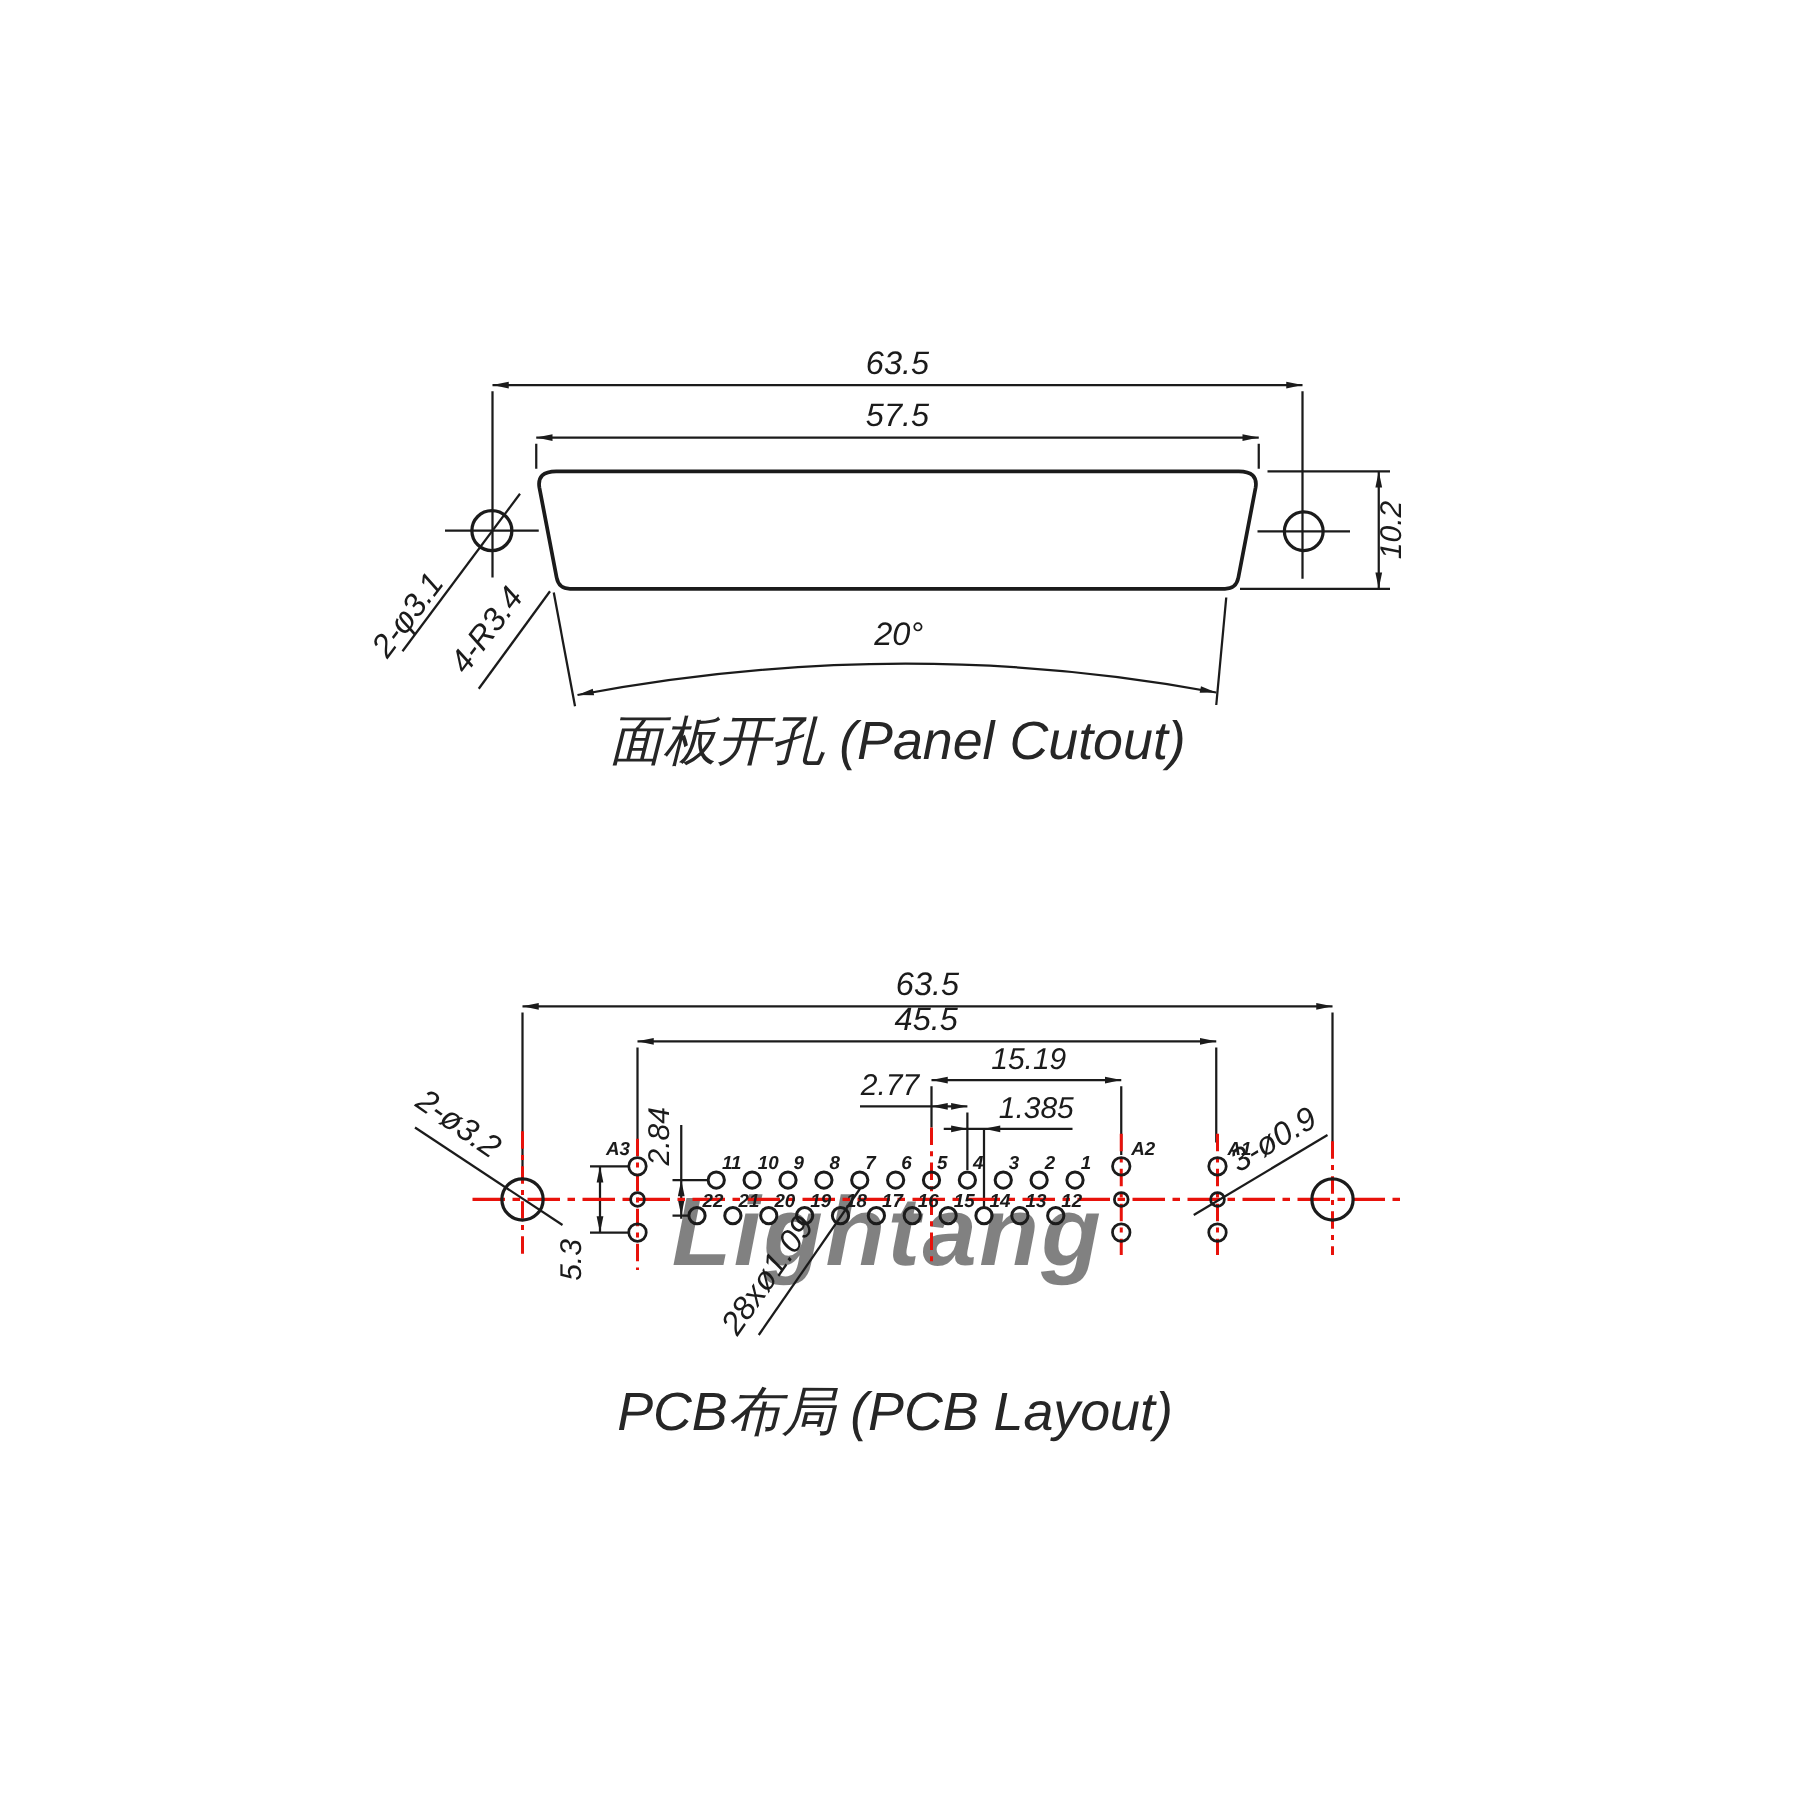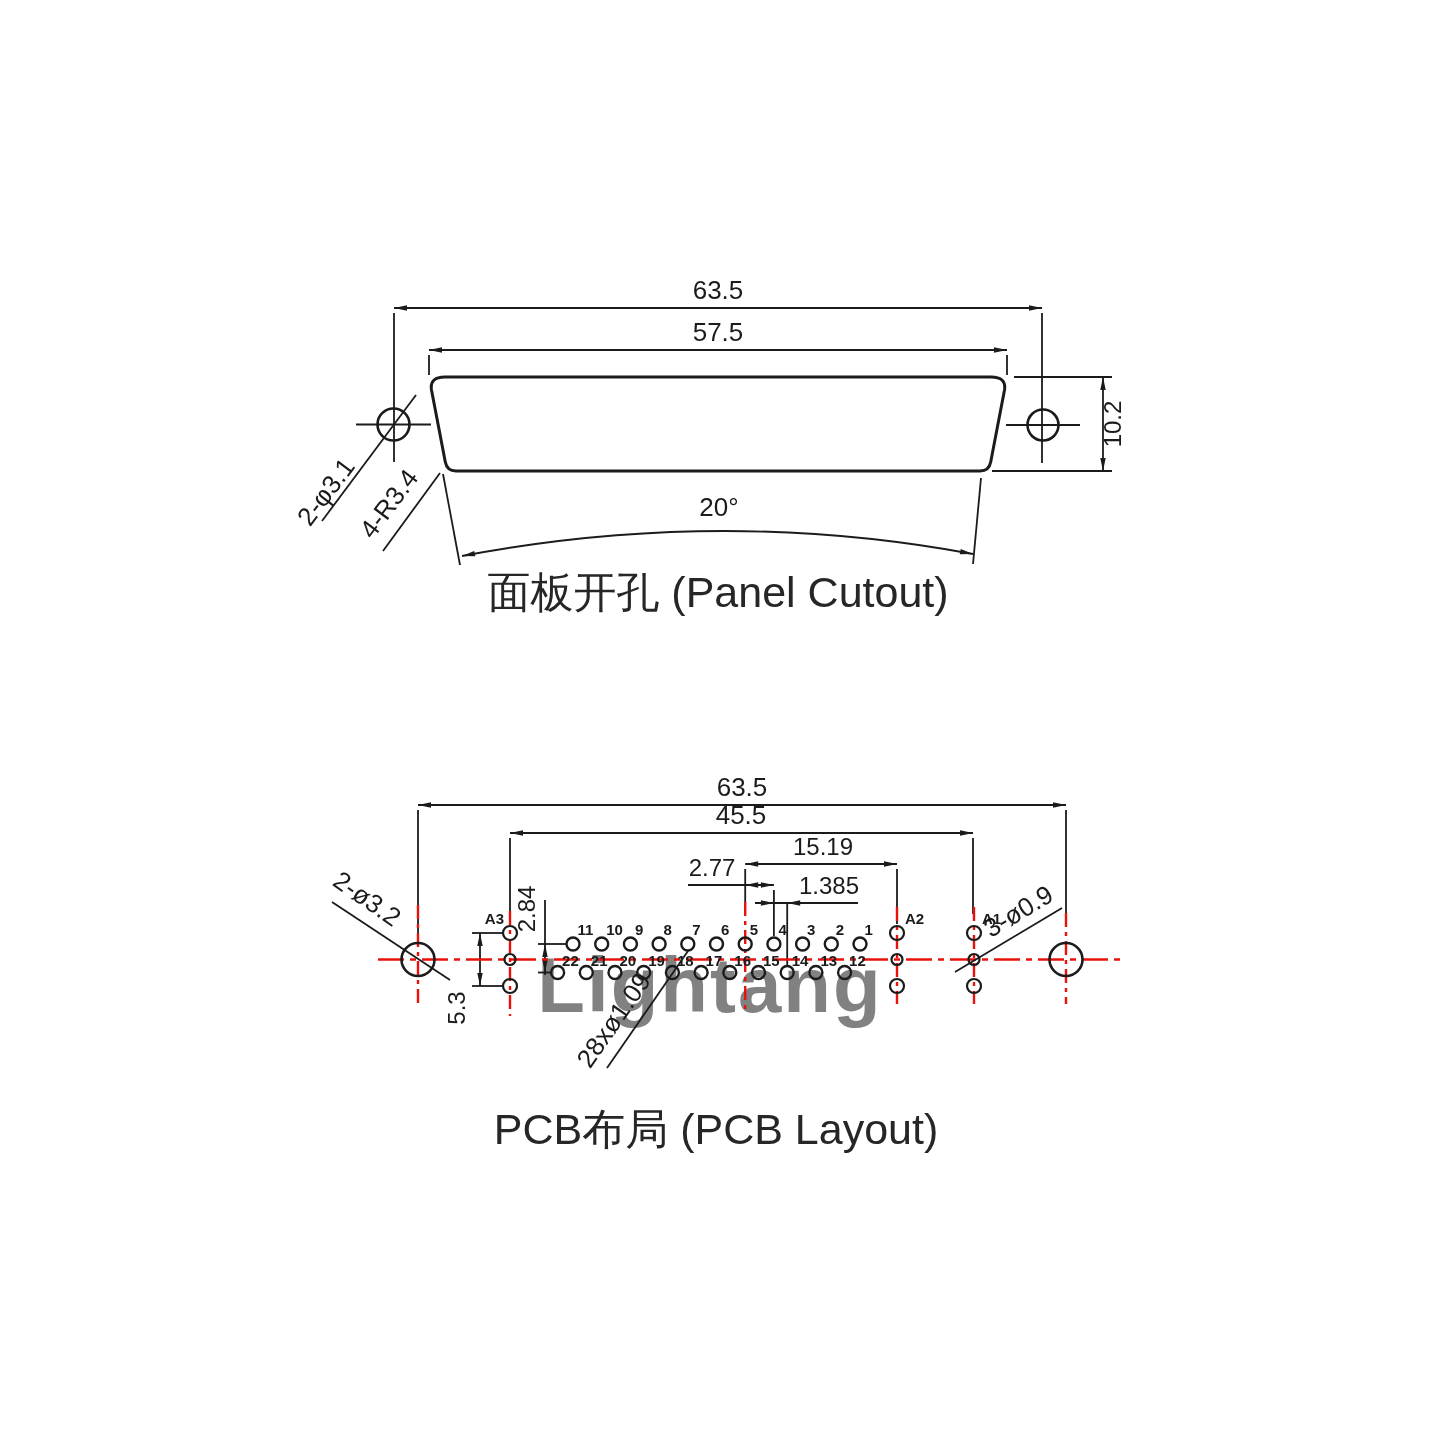--- a/index.html
+++ b/index.html
@@ -1,17 +1,17 @@
 <!DOCTYPE html>
 <html><head>
 <meta charset="utf-8">
 <style>
   html,body{margin:0;padding:0;background:#ffffff;}
   .page{width:1440px;height:1440px;background:#ffffff;position:relative;overflow:hidden;
-        font-family:"Liberation Sans", sans-serif;}
+        font-family:"Liberation Sans", sans-serif;font-style:italic;}
   svg text{font-family:"Liberation Sans", sans-serif;fill:#1b1b1b;}
   .dimtxt{font-size:26px;}
   .dimtxt-s{font-size:24px;}
   .leadtxt{font-size:26px;}
   .pinnum{font-size:15px;font-weight:600;}
   .coaxlbl{font-size:15px;font-weight:600;}
   .title{font-size:43px;fill:#262626;}
   .wm{font-size:78px;font-weight:700;letter-spacing:2px;opacity:0.55;}
 </style>
 </head>

